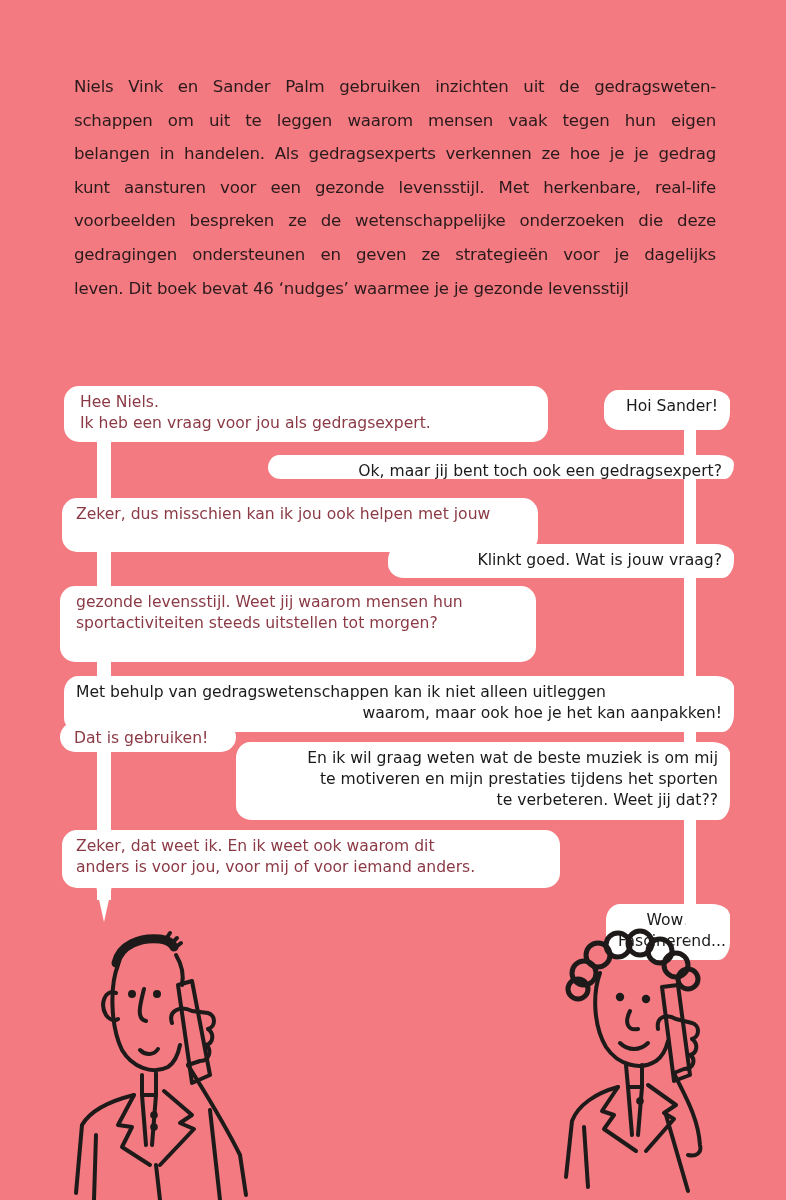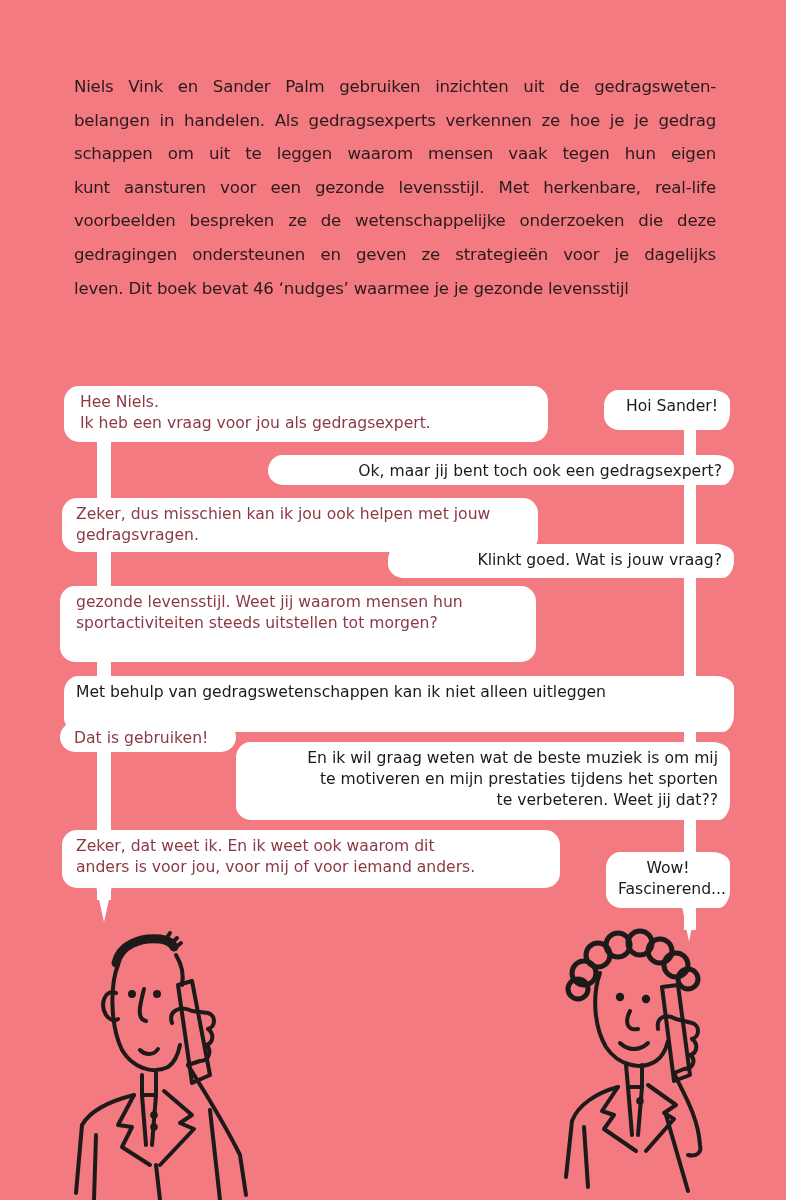--- a/index.html
+++ b/index.html
@@ -31,79 +31,79 @@
     .bubble .ln { display: block; }
     .tail { position: absolute; width: 0; height: 0; }
 
     .figure { position: absolute; }
   </style>
 </head>
 <body>
 
 <div class="blurb">
   <span class="line">Niels Vink en Sander Palm gebruiken inzichten uit de gedragsweten-</span>
+  <span class="line">schappen om uit te leggen waarom mensen vaak tegen hun eigen</span>
   <span class="line">belangen in handelen. Als gedragsexperts verkennen ze hoe je je gedrag</span>
-  <span class="line">schappen om uit te leggen waarom mensen vaak tegen hun eigen</span>
   <span class="line">kunt aansturen voor een gezonde levensstijl. Met herkenbare, real-life</span>
   <span class="line">voorbeelden bespreken ze de wetenschappelijke onderzoeken die deze</span>
   <span class="line">gedragingen ondersteunen en geven ze strategieën voor je dagelijks</span>
   <span class="line last">leven. Dit boek bevat 46 ‘nudges’ waarmee je je gezonde levensstijl</span>
 </div>
 
 <div class="stem" style="left:97px; top:430px; width:14px; height:470px;"></div>
 <div class="stem" style="left:684px; top:410px; width:12px; height:520px;"></div>
 
 <div class="bubble niels" style="left:64px; top:386px; width:484px; height:56px; padding-left:16px;">
   <span class="ln">Hee Niels.</span>
   <span class="ln">Ik heb een vraag voor jou als gedragsexpert.</span>
 </div>
 
 <div class="bubble sander" style="left:604px; top:390px; width:126px; height:40px;">
   <span class="ln">Hoi Sander!</span>
 </div>
 
-<div class="bubble sander" style="left:268px; top:455px; width:466px; height:30px;">
+<div class="bubble sander" style="left:268px; top:455px; width:466px; height:24px;">
   <span class="ln">Ok, maar jij bent toch ook een gedragsexpert?</span>
 </div>
 
 <div class="bubble niels" style="left:62px; top:498px; width:476px; height:54px; padding-left:14px;">
   <span class="ln">Zeker, dus misschien kan ik jou ook helpen met jouw</span>
-  <span class="ln">gedragsvragen.</span>
 </div>
 
 <div class="bubble sander" style="left:388px; top:544px; width:346px; height:34px;">
   <span class="ln">Klinkt goed. Wat is jouw vraag?</span>
 </div>
 
 <div class="bubble niels" style="left:60px; top:586px; width:476px; height:76px; padding-left:16px;">
   <span class="ln">gezonde levensstijl. Weet jij waarom mensen hun</span>
   <span class="ln">sportactiviteiten steeds uitstellen tot morgen?</span>
 </div>
 
 <div class="bubble sander" style="left:64px; top:676px; width:670px; height:56px;">
   <span class="ln" style="text-align:left;">Met behulp van gedragswetenschappen kan ik niet alleen uitleggen</span>
+  <span class="ln">waarom, maar ook hoe je het kan aanpakken!</span>
 </div>
 
 <div class="bubble niels" style="left:60px; top:722px; width:176px; height:30px; padding-left:14px;">
   <span class="ln">Dat is gebruiken!</span>
 </div>
 
 <div class="bubble sander" style="left:236px; top:742px; width:494px; height:78px;">
   <span class="ln">En ik wil graag weten wat de beste muziek is om mij</span>
   <span class="ln">te motiveren en mijn prestaties tijdens het sporten</span>
   <span class="ln">te verbeteren. Weet jij dat??</span>
 </div>
 
 <div class="bubble niels" style="left:62px; top:830px; width:498px; height:58px; padding-left:14px;">
   <span class="ln">Zeker, dat weet ik. En ik weet ook waarom dit</span>
   <span class="ln">anders is voor jou, voor mij of voor iemand anders.</span>
 </div>
 <div class="tail" style="left:96px; top:886px; border-left:8px solid transparent; border-right:8px solid transparent; border-top:36px solid #ffffff;"></div>
 
-<div class="bubble sander" style="left:606px; top:852px; width:124px; height:56px; text-align:center;">
+<div class="bubble sander" style="left:606px; top:904px; width:124px; height:56px; text-align:center;">
   <span class="ln" style="text-align:center;">Wow!</span>
   <span class="ln" style="text-align:center;">Fascinerend...</span>
 </div>
 <div class="tail" style="left:682px; top:906px; border-left:7px solid transparent; border-right:7px solid transparent; border-top:36px solid #ffffff;"></div>
 
 <svg class="figure" style="left:60px; top:915px;" width="200" height="285" viewBox="0 0 200 285" fill="none" stroke="#1e1a1a" stroke-width="4" stroke-linecap="round" stroke-linejoin="round">
 
   <path d="M56 48 C 60 30, 80 22, 100 24 C 108 25, 112 28, 114 32" stroke-width="9"></path>
   <path d="M106 24 l4 -6 M112 28 l5 -5 M116 32 l5 -4"></path>
 

